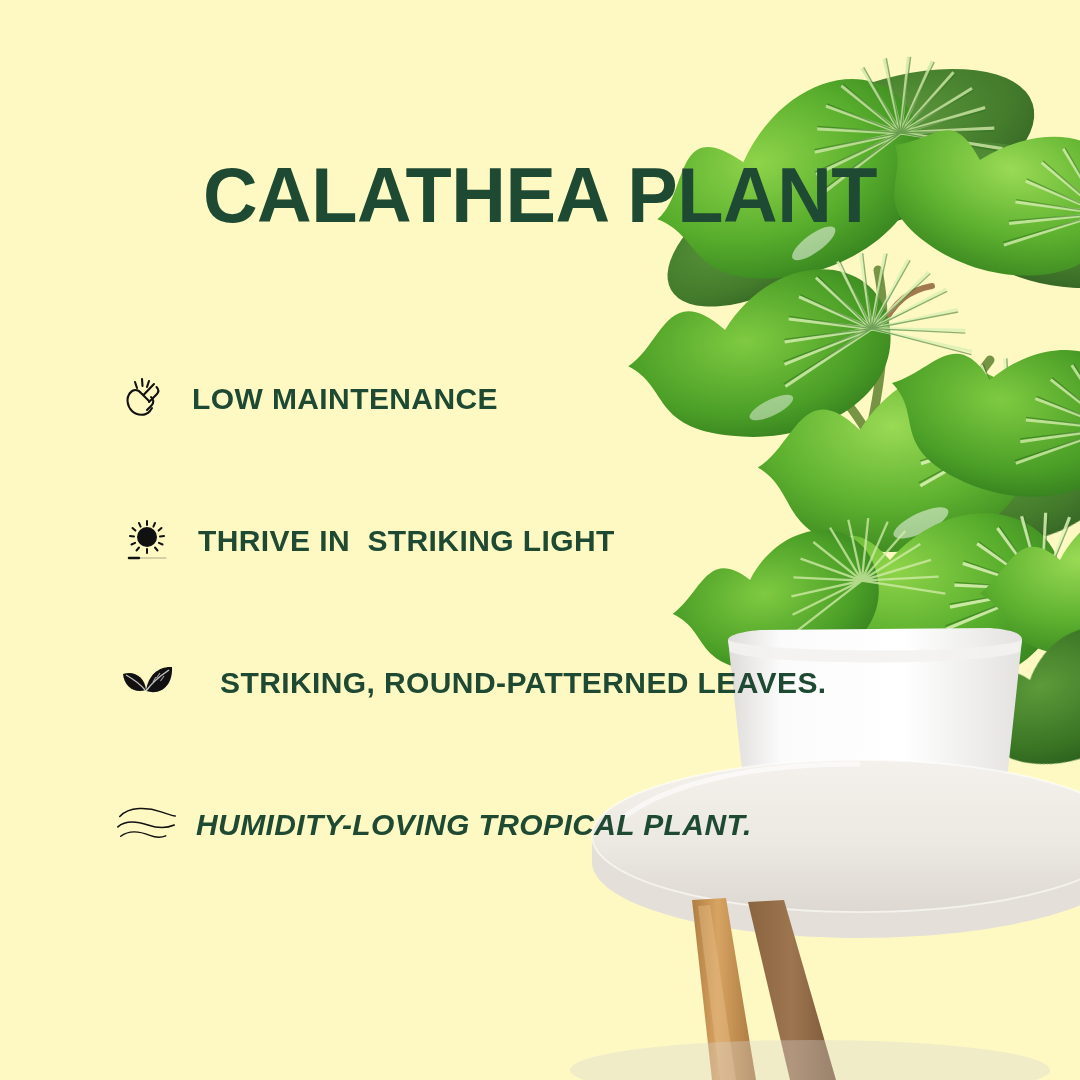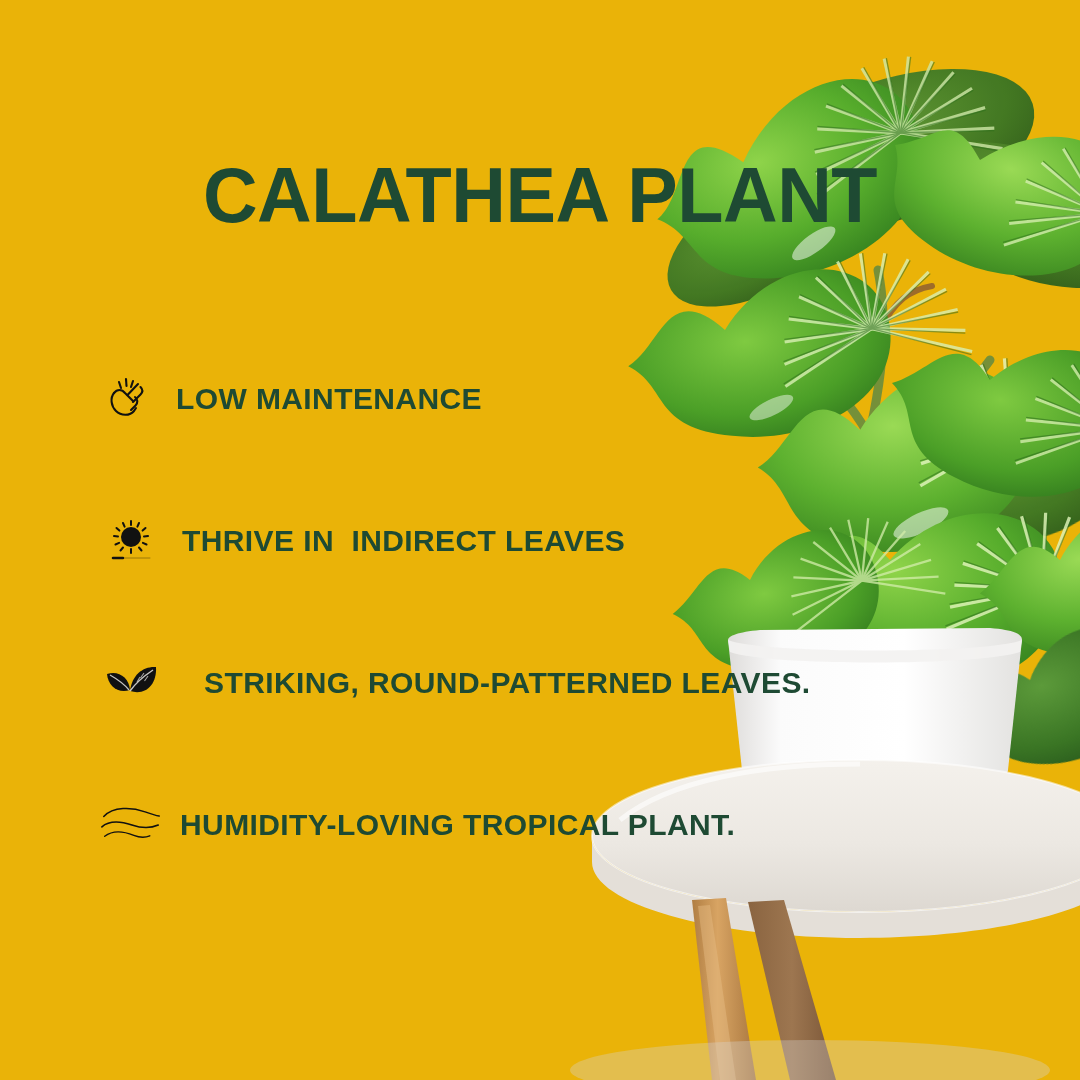--- a/index.html
+++ b/index.html
@@ -5,21 +5,21 @@
   html,body{margin:0;padding:0;}
   body{
     width:1080px;height:1080px;overflow:hidden;
     background:#e6e4e1;
     font-family:"Liberation Sans","DejaVu Sans",sans-serif;
     position:relative;
   }
   #poster{
     position:absolute;inset:0;
     width:1080px;height:1080px;
-    background:#eab308;
+    background:#fef9c3;
     overflow:hidden;
   }
 
   
   #title{
     position:absolute;
     left:0;right:0;top:104px;
     text-align:center;
     font-size:78px;
     font-weight:700;
@@ -35,21 +35,21 @@
   
   #features{
     position:absolute;
     left:100px;
     top:368px;
     width:760px;
     z-index:7;
   }
   .feature{
     position:absolute;
-    left:0;
+    left:16px;
     display:flex;
     align-items:center;
     height:62px;
   }
   .feature.r0{top:0px;}
   .feature.r1{top:142px;}
   .feature.r2{top:284px;gap:30px;}
   .feature.r3{top:426px;}
 
   .f-icon{
@@ -62,21 +62,21 @@
     color:#1e4a33;
     font-weight:700;
     font-size:30px;
     letter-spacing:0.4px;
     white-space:pre;
     line-height:1;
   }
   .feature.r0 .f-label{margin-left:14px;}
   .feature.r1 .f-label{margin-left:20px;}
   .feature.r2 .f-label{margin-left:12px;}
-  .feature.r3 .f-label{margin-left:18px;}
+  .feature.r3 .f-label{margin-left:18px;font-style:italic;}
 
   
   #scene{
     position:absolute;
     right:0;top:0;
     width:520px;height:1080px;
     z-index:3;
     pointer-events:none;
   }
   #scene svg{display:block;width:520px;height:1080px;}
@@ -305,21 +305,21 @@
             <path d="M15.5 35.5 L18 32.5"></path>
             <path d="M10.5 29.5 L14.1 27.9"></path>
             <path d="M9 21 L13 21.4"></path>
             <path d="M11.5 13 L14.4 15.6"></path>
             <path d="M18 8 L19.6 11.6"></path>
           </g>
           <path d="M7 43 L45 43" stroke="#111" stroke-width="1" opacity="0.35" stroke-linecap="round"></path>
           <path d="M8 43 L18 43" stroke="#111" stroke-width="2.4" stroke-linecap="round"></path>
         </svg>
       </span>
-      <span class="f-label">THRIVE IN  INDIRECT LEAVES</span>
+      <span class="f-label">THRIVE IN  STRIKING LIGHT</span>
     </div>
 
     <div class="feature r2">
       <span class="f-icon">
         <svg width="54" height="46" viewBox="0 0 54 46">
           <path d="M26 30 C 14 34, 4 26, 3 14 C 14 10, 25 17, 26 30 Z" fill="#111"></path>
           <path d="M26 31 C 28 14, 40 6, 52 7 C 53 24, 42 36, 26 31 Z" fill="#111"></path>
           <path d="M6 15 C 13 19, 21 25, 25 30" stroke="#e6e4e1" stroke-width="1.3" fill="none" opacity="0.85"></path>
           <path d="M49 10 C 40 16, 31 24, 26 31" stroke="#e6e4e1" stroke-width="1.5" fill="none" opacity="0.85"></path>
           <path d="M41 12 L 38 17"></path>

